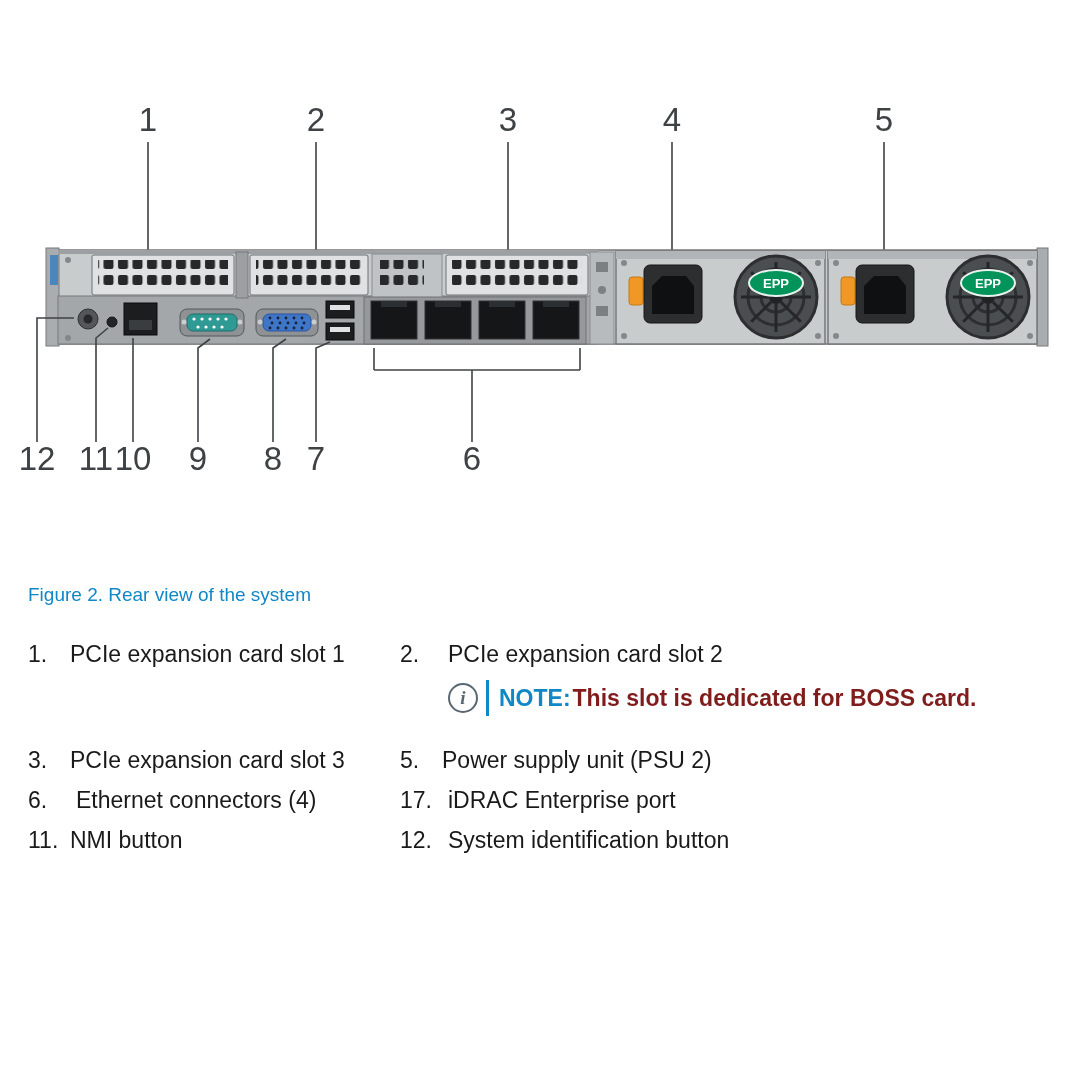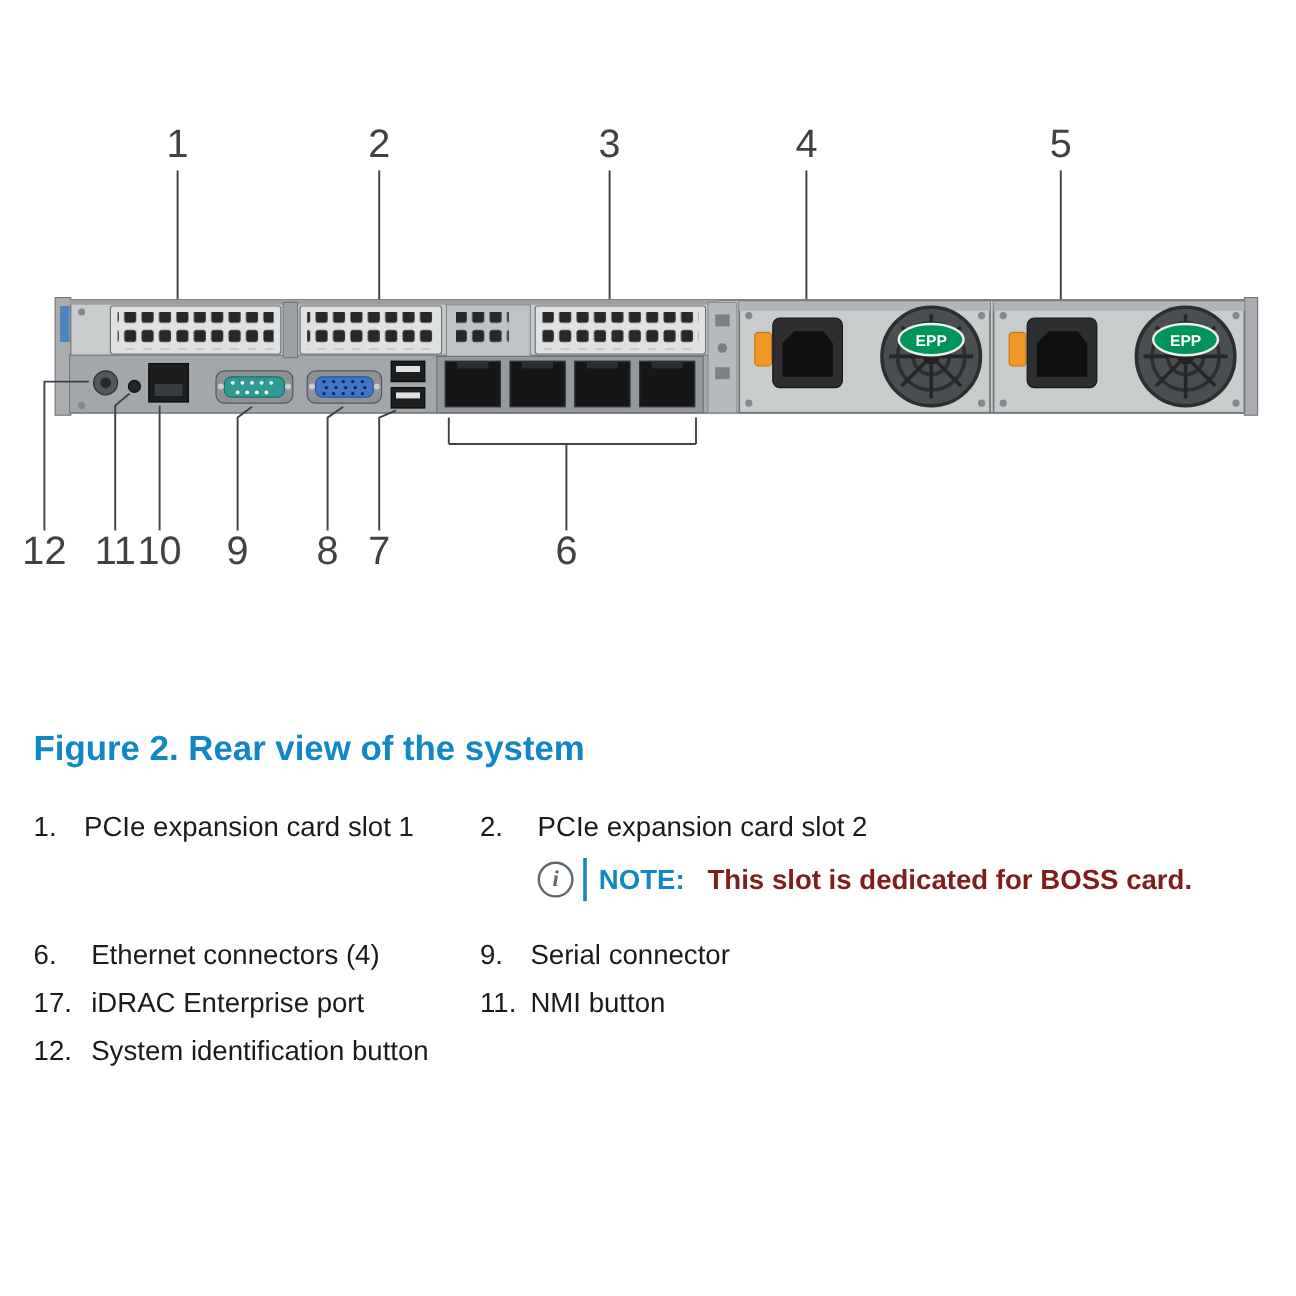--- a/index.html
+++ b/index.html
@@ -10,22 +10,22 @@
     margin:0;padding:0;background:#ffffff;
     width:1080px;height:1080px;overflow:hidden;
     font-family:"Liberation Sans",sans-serif;
     color:var(--text,#1a1a1a);
   }
   .figure-area{width:1080px;height:520px;}
   svg{display:block;}
   svg text{font-family:"Liberation Sans",sans-serif;}
   .caption{
     color:var(--accent,#1287c6);
-    font-size:29px;font-weight:bold;
-    margin:88px 0 28px 28px;
+    font-size:19px;font-weight:normal;
+    margin:64px 0 28px 28px;
   }
   .legend-grid{
     display:grid;
     grid-template-columns:372px auto;
     font-size:23px;line-height:40px;
     margin-left:28px;
   }
   .cell{white-space:nowrap;}
   .num{display:inline-block;width:42px;}
   .right .num{width:48px;}
@@ -39,21 +39,21 @@
     width:30px;height:30px;border:2px solid #5b6770;border-radius:50%;
     display:flex;align-items:center;justify-content:center;
     color:#5b6770;font-size:19px;font-weight:bold;
     font-family:"Liberation Serif",serif;font-style:italic;
     flex:0 0 auto;
   }
   .note-bar{
     width:3px;height:36px;background:var(--accent,#1287c6);
     margin:0 10px 0 8px;flex:0 0 auto;
   }
-  .note-label{color:var(--accent,#1287c6);margin-right:19px;}
+  .note-label{color:var(--accent,#1287c6);margin-right:2px;}
   .note-text{color:#7f1d1d;}
 </style>
 </head>
 <body>
 
 <div class="figure-area">
 <svg viewBox="0 0 1080 520" width="1080" height="520">
   <defs>
     <pattern id="vent" width="14.5" height="16" patternUnits="userSpaceOnUse">
       <rect x="2" y="3" width="10" height="10" rx="2" fill="#26282a"></rect>
@@ -279,29 +279,32 @@
   </div>
 
   <div class="cell left"></div>
   <div class="cell right note-cell">
     <span class="info-icon">i</span>
     <span class="note-bar"></span>
     <span class="note-label">NOTE:</span>
     <span class="note-text">This slot is dedicated for BOSS card.</span>
   </div>
 
-
+  <div class="cell left">
+    <span class="num">3.</span><span class="label">PCIe expansion card slot 3</span>
+  </div>
+
+  <div class="cell left">
+    <span class="num">5.</span><span class="label">Power supply unit (PSU 2)</span>
+  </div>
   <div class="cell right">
     <span class="num">6.</span><span class="label">Ethernet connectors (4)</span>
   </div>
 
 
-  <div class="cell left">
-    <span class="num">9.</span><span class="label">Serial connector</span>
-  </div>
   <div class="cell right">
     <span class="num">17.</span><span class="label">iDRAC Enterprise port</span>
   </div>
 
   <div class="cell left">
     <span class="num">11.</span><span class="label">NMI button</span>
   </div>
   <div class="cell right">
     <span class="num">12.</span><span class="label">System identification button</span>
   </div>

